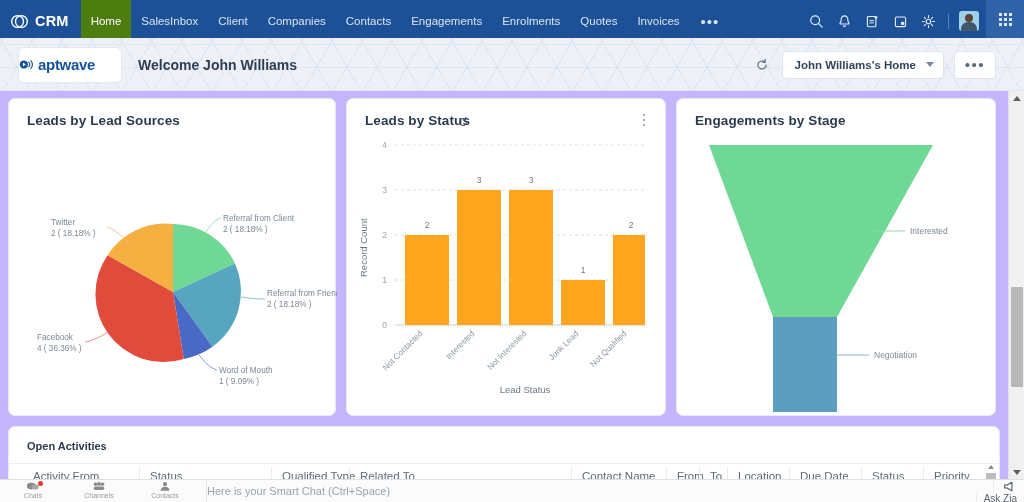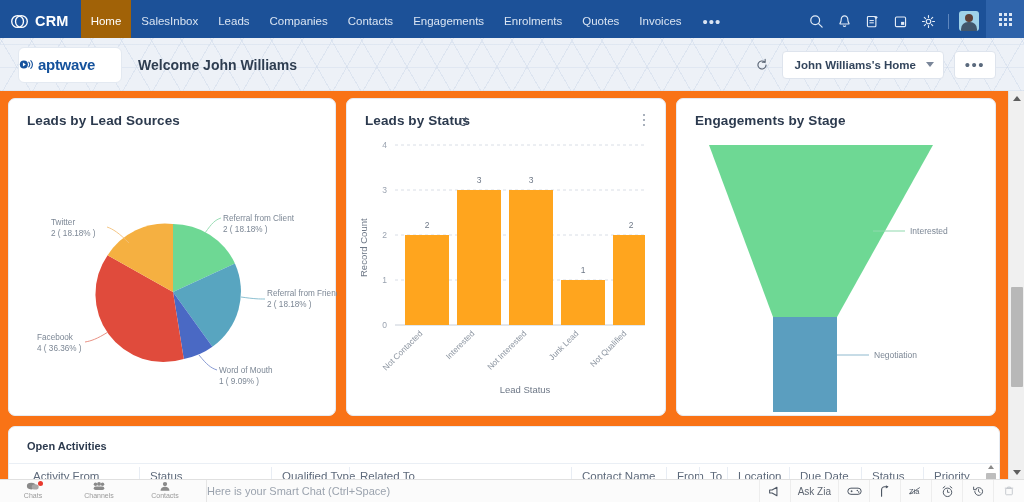--- a/index.html
+++ b/index.html
@@ -21,21 +21,21 @@
     padding: 0 12px 0 10px; color: #fff;
   }
   .brand-mark { width: 19px; height: 19px; display:block; }
   .brand-text { font-size: 14.5px; font-weight: bold; letter-spacing: .2px; }
   .navitems { display: flex; align-items: stretch; flex: 1; }
   .navitem {
     display: flex; align-items: center; padding: 0 10px;
     color: #D9E4F2; font-size: 11.5px; white-space: nowrap;
     cursor: pointer;
   }
-  .navitem.active { background: #a16207; color: #ffffff; }
+  .navitem.active { background: #4d7c0f; color: #ffffff; }
   .navitem.more { font-size: 15px; letter-spacing: 1px; padding: 0 11px; }
   .navright { display: flex; align-items: center; gap: 2px; padding-right: 4px; }
   .navicon {
     width: 26px; height: 26px; display: flex; align-items: center; justify-content: center;
     cursor: pointer;
   }
   .navicon svg { display: block; }
   .navsep { width:1px; height:15px; background:#5D86BE; margin:0 5px; }
   .avatar {
     width: 20px; height: 20px; border-radius: 3px; overflow: hidden;
@@ -74,21 +74,21 @@
   }
   .home-select span { font-size: 11.5px; color:#33455C; font-weight: bold; }
   .caret { width:0;height:0;border-left:4px solid transparent;border-right:4px solid transparent;border-top:5px solid #7A8699; }
   .more-btn {
     background:#fff; border:1px solid #DEE4ED; border-radius:4px; height:28px; width:42px;
     display:flex; align-items:center; justify-content:center; cursor:pointer;
     color:#5B6A7D; font-size:15px; letter-spacing:1.5px; line-height:6px;
   }
 
   
-  .main { position:absolute; top:91px; left:0; width:1008px; height:388px; background:#f97316; }
+  .main { position:absolute; top:91px; left:0; width:1008px; height:388px; background:#c4b5fd; }
   .cards { display:flex; gap:10px; padding: 7px 8px 0 8px; }
   .card {
     background:#fff; border:1px solid #E6EBF2; border-radius:7px;
     position:relative; height:318px;
   }
   .card.c1 { width: 328px; }
   .card.c2 { width: 320px; }
   .card.c3 { width: 320px; }
   .card-title {
     position:absolute; top:14px; left:18px;
@@ -144,21 +144,21 @@
   .bb-left { display:flex; align-items:flex-start; height:23px; }
   .bb-item {
     width:66px; height:23px; display:flex; flex-direction:column; align-items:center;
     justify-content:flex-start; padding-top:1px; cursor:pointer; position:relative;
   }
   .bb-item .lbl { font-size:7px; color:#9A9A9A; margin-top:0px; }
   .bb-chat-input {
     margin-left:8px; font-size:11px; color:#9BA3AE; flex:1; cursor:text;
     border-left:1px solid #E6E6E6; height:23px; display:flex; align-items:center;
   }
-  .bb-right { display:flex; align-items:flex-end; height:23px; margin-left:auto; }
+  .bb-right { display:flex; align-items:flex-end; height:23px; margin-left:auto;flex-direction:column; }
   .bb-ricon {
     height:23px; min-width:31px; display:flex; align-items:center; justify-content:center;
     border-left:1px solid #EDEDED; cursor:pointer; padding: 0 7px;
   }
   .bb-ricon.text { font-size:10px; color:#5E6672; }
   .reddot { position:absolute; width:5px; height:5px; border-radius:50%; background:#E8392E; top:1px; left:38px; }
 
   
   .lbl-sm { font-size:8.2px; fill:#7C8795; font-family:"Liberation Sans", sans-serif; }
   .lbl-axis { font-size:9.5px; fill:#6E7887; font-family:"Liberation Sans", sans-serif; }
@@ -176,21 +176,21 @@
     <div class="brand">
       <svg class="brand-mark" viewBox="0 0 20 20">
         <ellipse cx="8" cy="10" rx="6.2" ry="6.2" fill="none" stroke="#fff" stroke-width="1.4"></ellipse>
         <ellipse cx="12" cy="10" rx="6.2" ry="6.2" fill="none" stroke="#fff" stroke-width="1.4"></ellipse>
       </svg>
       <span class="brand-text">CRM</span>
     </div>
     <div class="navitems">
       <div class="navitem active">Home</div>
       <div class="navitem">SalesInbox</div>
-      <div class="navitem">Leads</div>
+      <div class="navitem">Client</div>
       <div class="navitem">Companies</div>
       <div class="navitem">Contacts</div>
       <div class="navitem">Engagements</div>
       <div class="navitem">Enrolments</div>
       <div class="navitem">Quotes</div>
       <div class="navitem">Invoices</div>
       <div class="navitem more">•••</div>
     </div>
     <div class="navright">
       <div class="navicon">

